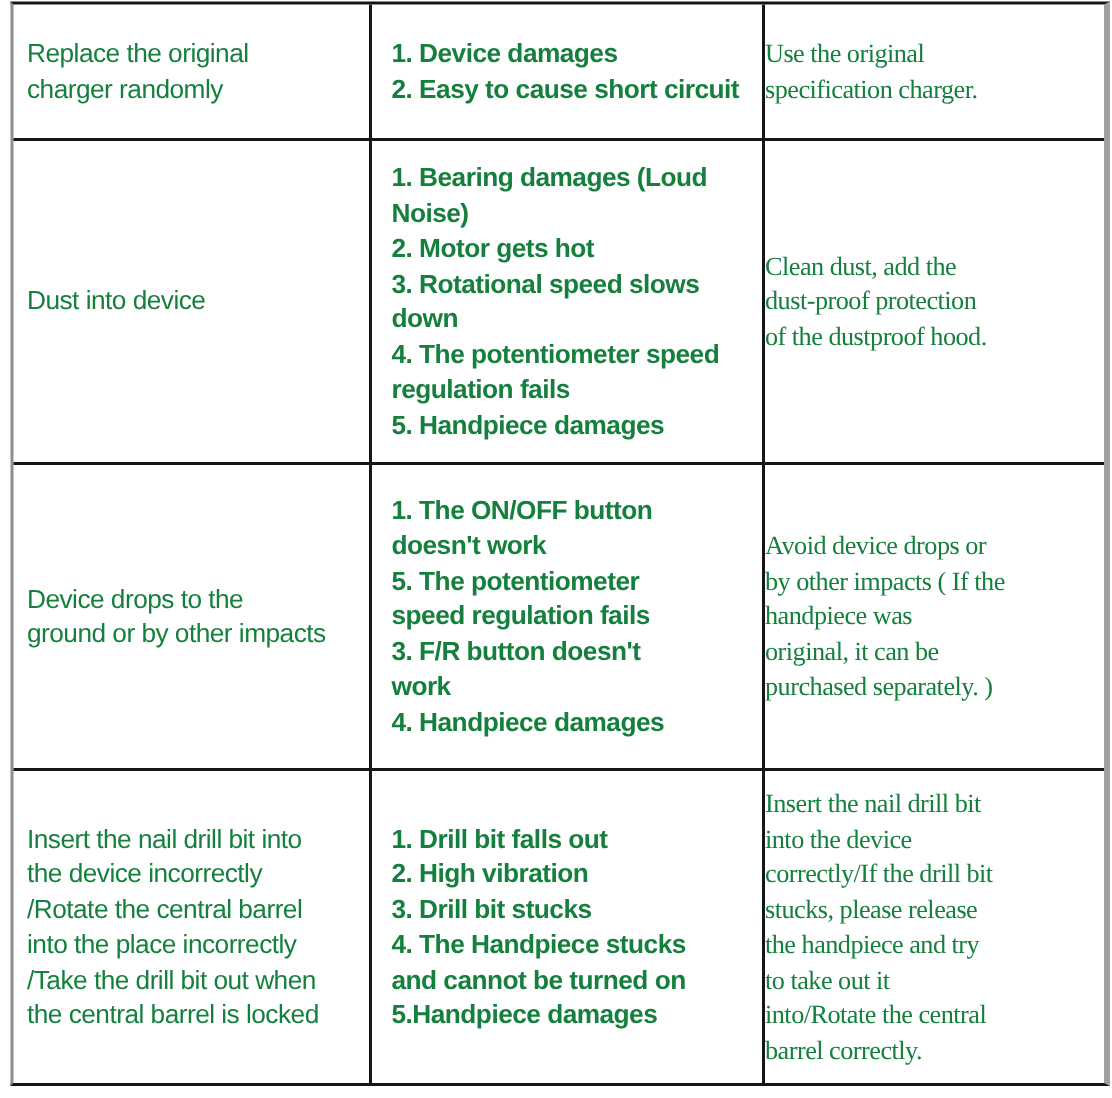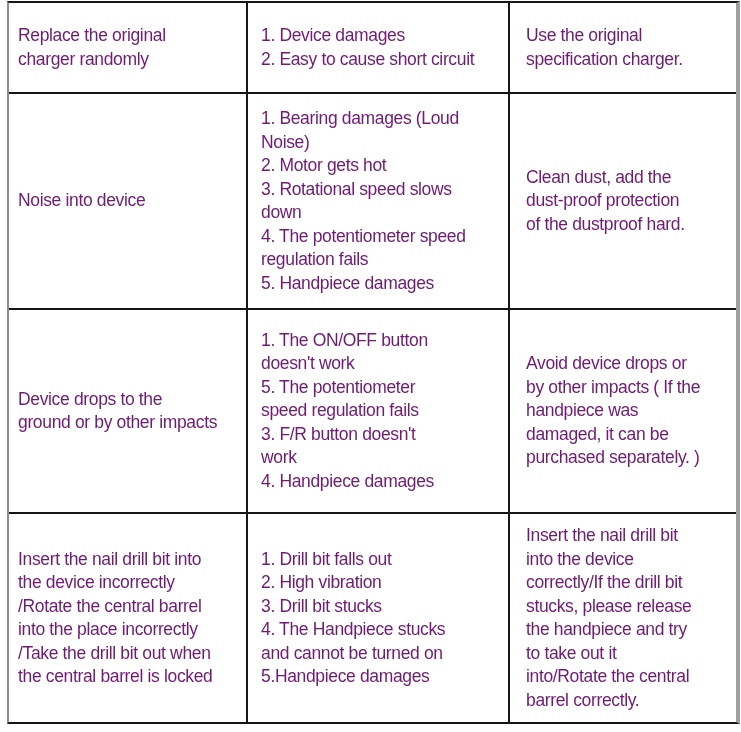--- a/index.html
+++ b/index.html
@@ -24,71 +24,71 @@
   .row { display: contents; }
   .cell {
     border-right: 2px solid #161616;
     border-bottom: 2px solid #161616;
     display: flex;
     align-items: center;
     box-sizing: border-box;
     font-size: 17.5px;
     line-height: 23.5px;
     letter-spacing: -0.35px;
-    color: #701a75;
+    color: #15803d;
     white-space: pre-line;
     overflow: hidden;
   }
   .cell.c1 { padding-left: 9px;  padding-right: 4px; }
-  .cell.c2 { padding-left: 13px; padding-right: 3px; }
-  .cell.c3 { padding-left: 16px; padding-right: 3px; border-right: none; }
+  .cell.c2 { padding-left: 13px; padding-right: 3px; font-weight: bold; }
+  .cell.c3 { padding-right: 3px; border-right: none; font-family: Liberation Serif, serif; }
   .row:last-child .cell { border-bottom: none; }
 </style>
 </head>
 <body>
 
 
 
 <div class="table" id="table">
     <div class="row">
     <div class="cell c1">Replace the original
 charger randomly</div>
     <div class="cell c2">1. Device damages
 2. Easy to cause short circuit</div>
     <div class="cell c3">Use the original
 specification charger.</div>
   </div>
     <div class="row">
-    <div class="cell c1">Noise into device</div>
+    <div class="cell c1">Dust into device</div>
     <div class="cell c2">1. Bearing damages (Loud
 Noise)
 2. Motor gets hot
 3. Rotational speed slows
 down
 4. The potentiometer speed
 regulation fails
 5. Handpiece damages</div>
     <div class="cell c3">Clean dust, add the
 dust-proof protection
-of the dustproof hard.</div>
+of the dustproof hood.</div>
   </div>
     <div class="row">
     <div class="cell c1">Device drops to the
 ground or by other impacts</div>
     <div class="cell c2">1. The ON/OFF button
 doesn't work
 5. The potentiometer
 speed regulation fails
 3. F/R button doesn't
 work
 4. Handpiece damages</div>
     <div class="cell c3">Avoid device drops or
 by other impacts ( If the
 handpiece was
-damaged, it can be
+original, it can be
 purchased separately. )</div>
   </div>
     <div class="row">
     <div class="cell c1">Insert the nail drill bit into
 the device incorrectly
 /Rotate the central barrel
 into the place incorrectly
 /Take the drill bit out when
 the central barrel is locked</div>
     <div class="cell c2">1. Drill bit falls out

